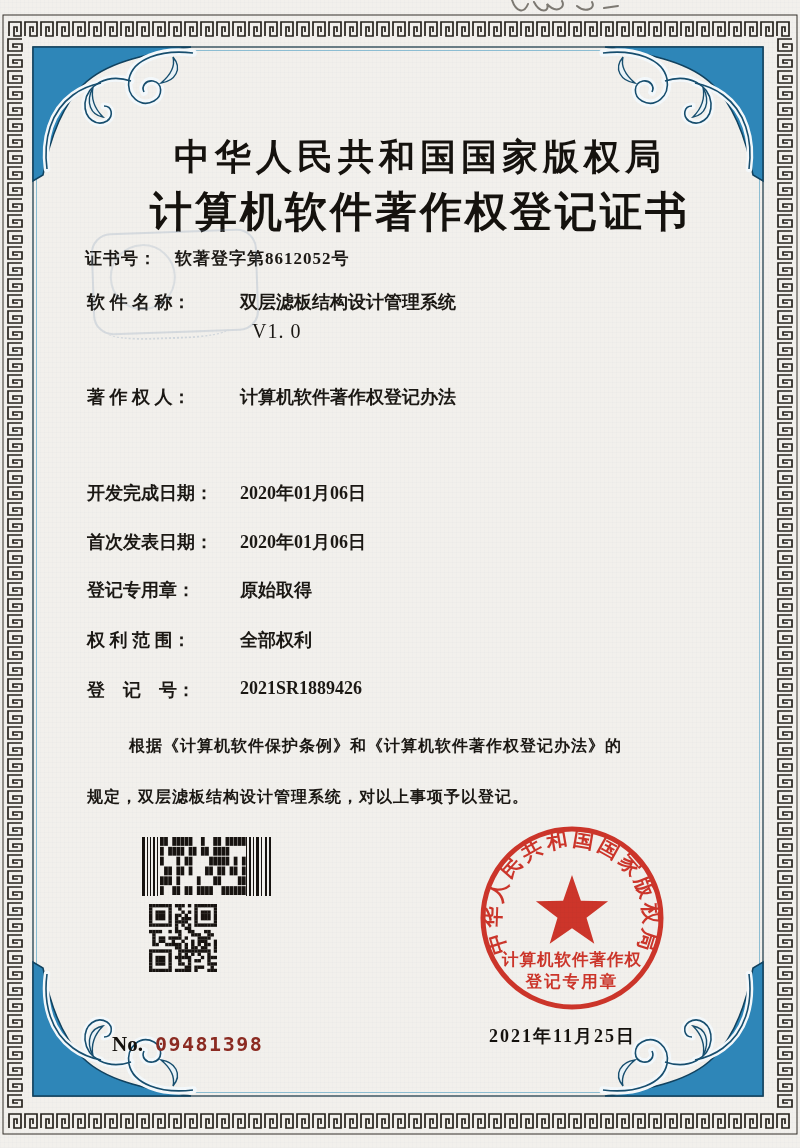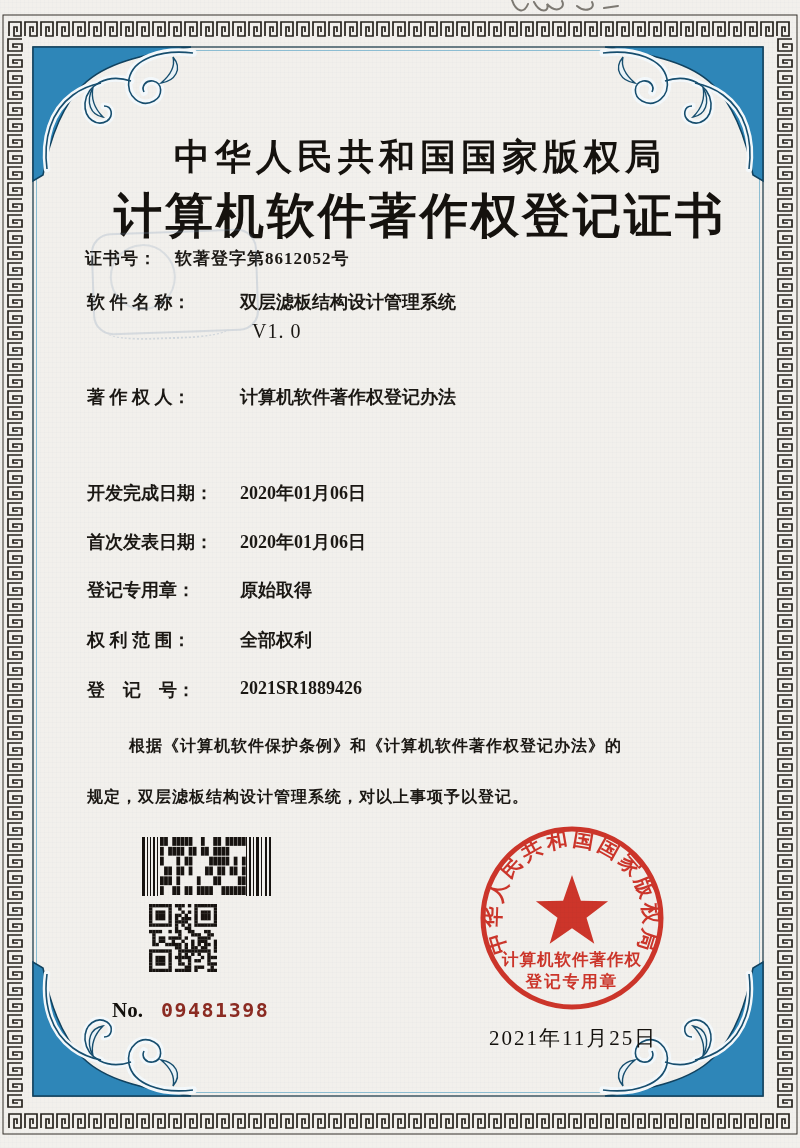--- a/index.html
+++ b/index.html
@@ -9,37 +9,37 @@
     background-image:
       repeating-linear-gradient(90deg, rgba(185,195,208,0.055) 0 1px, transparent 1px 4px),
       repeating-linear-gradient(0deg, rgba(172,182,198,0.05) 0 1px, transparent 1px 5px);
     font-family:"Liberation Serif", serif;
     color:#1b1814;
   }
   #frame{position:absolute;left:0;top:0;pointer-events:none;}
   .title1{position:absolute;left:60px;top:133px;width:720px;text-align:center;
     font-size:36px;font-weight:bold;letter-spacing:5px;color:#15120e;}
   .title2{position:absolute;left:60px;top:184px;width:720px;text-align:center;
-    font-size:48px;font-weight:bold;letter-spacing:3px;color:#15120e;}
+    font-size:42px;font-weight:bold;letter-spacing:3px;color:#15120e;}
   .certline{position:absolute;left:85px;top:247px;width:660px;text-align:left;
     font-size:17px;font-weight:bold;letter-spacing:1px;}
   .row{position:absolute;left:87px;font-size:18px;font-weight:bold;white-space:nowrap;}
   .row .val{position:absolute;left:153px;top:0;white-space:nowrap;}
   .version{position:absolute;left:252px;top:320px;font-size:20px;font-weight:normal;letter-spacing:1px;}
   .r1{top:290px}.r2{top:385px}.r3{top:481px}.r4{top:530px}.r5{top:578px}.r6{top:628px}.r7{top:678px}
   .stmt{position:absolute;left:87px;font-size:16px;font-weight:bold;letter-spacing:1px;white-space:nowrap;}
   .s1{top:736px;text-indent:42px;}
   .s2{top:787px;}
   #barcode{position:absolute;left:142px;top:837px;}
   #qrcode{position:absolute;left:149px;top:904px;}
-  .noline{position:absolute;left:112px;top:998px;display:flex;align-items:baseline;gap:18px;}
+  .noline{position:absolute;left:112px;top:1032px;display:flex;align-items:baseline;gap:12px;}
   .noline .nolabel{font-size:21px;font-weight:bold;color:#14110d;}
   .noline .nonum{font-size:20px;font-weight:bold;letter-spacing:1.5px;
     font-family:"DejaVu Sans Mono", monospace;}
-  .issuedate{position:absolute;left:489px;top:1024px;font-size:21px;font-weight:normal;
+  .issuedate{position:absolute;left:489px;top:1024px;font-size:18px;font-weight:bold;
     letter-spacing:2px;color:#14110d;z-index:6;}
   #seal{position:absolute;left:467px;top:813px;z-index:7;mix-blend-mode:multiply;opacity:.93;
     font-family:"Liberation Sans", sans-serif;}
   .emboss{position:absolute;left:92px;top:231px;width:162px;height:98px;
     border:2px solid rgba(125,150,178,0.24);border-radius:20px;transform:rotate(-2deg);z-index:1;}
   .emboss .ecirc{position:absolute;left:16px;top:10px;width:62px;height:62px;border-radius:50%;
     border:2px solid rgba(125,150,178,0.20);}
   .emboss .escallop{position:absolute;left:12px;bottom:-8px;width:120px;height:18px;
     border-bottom:2px dotted rgba(125,150,178,0.28);border-radius:40%;}
 </style>

